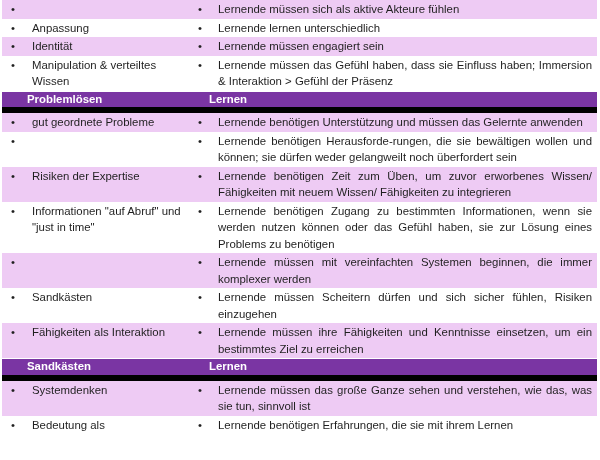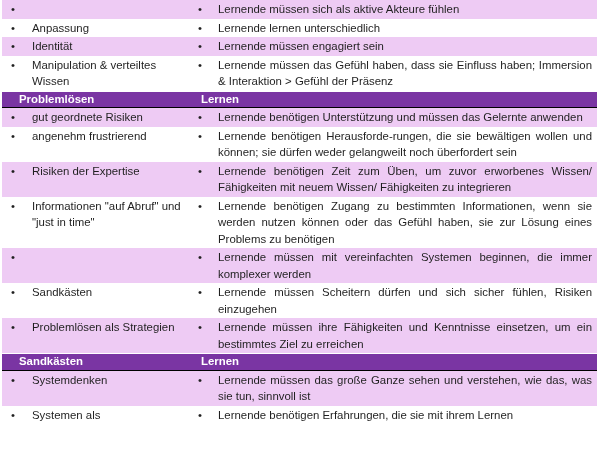--- a/index.html
+++ b/index.html
@@ -16,22 +16,22 @@
   .c1 { flex: 0 0 186px; display: flex; align-items: flex-start; padding: 0 6px 0 9px; }
   .c2 { flex: 1 1 auto; display: flex; align-items: flex-start; padding: 0 5px 0 10px; min-width: 0; }
   .b  { line-height: 16.5px; }
   .c1 .b { flex: 0 0 21px; }
   .c2 .b { flex: 0 0 20px; }
   .t  { display: block; line-height: 16.5px; min-width: 0; flex: 1 1 auto; }
   .c2 .t { text-align: justify; }
   .hdr {
     display: flex; background: var(--header-bg, #7a35a3);
     color: var(--header-text, #ffffff); font-weight: bold;
-    line-height: 13.5px; padding: 1px 8px;
-    border-top: 1px solid #ffffff; border-bottom: 1px solid #000000;
+    line-height: 13.5px; padding: 1px 16px;
+    border-top: 1px solid #ffffff; border-bottom: 6px solid #000000;
   }
   .hdr .h1 { flex: 0 0 186px; padding-left: 9px; }
   .hdr .h2 { flex: 1 1 auto; padding-left: 5px; }
 </style>
 </head>
 <body>
 
 <div id="doc">
 
   <div class="sec">
@@ -77,31 +77,30 @@
   </div>
 
   <div class="hdr">
     <div class="h1">Problemlösen</div>
     <div class="h2">Lernen</div>
   </div>
   <div class="sec">
     <div class="row">
       <div class="c1">
           <span class="b">•</span>
-          <span class="t">gut geordnete Risiken</span>
+          <span class="t">gut geordnete Probleme</span>
         </div>
       <div class="c2">
           <span class="b">•</span>
           <span class="t">Lernende benötigen Unterstützung und müssen das Gelernte anwenden</span>
         </div>
     </div>
     <div class="row">
       <div class="c1">
           <span class="b">•</span>
-          <span class="t">angenehm frustrierend</span>
         </div>
       <div class="c2">
           <span class="b">•</span>
           <span class="t">Lernende benötigen Herausforde-rungen, die sie bewältigen wollen und können; sie dürfen weder gelangweilt noch überfordert sein</span>
         </div>
     </div>
     <div class="row">
       <div class="c1">
           <span class="b">•</span>
           <span class="t">Risiken der Expertise</span>
@@ -136,21 +135,21 @@
           <span class="t">Sandkästen</span>
         </div>
       <div class="c2">
           <span class="b">•</span>
           <span class="t">Lernende müssen Scheitern dürfen und sich sicher fühlen, Risiken einzugehen</span>
         </div>
     </div>
     <div class="row">
       <div class="c1">
           <span class="b">•</span>
-          <span class="t">Problemlösen als Strategien</span>
+          <span class="t">Fähigkeiten als Interaktion</span>
         </div>
       <div class="c2">
           <span class="b">•</span>
           <span class="t">Lernende müssen ihre Fähigkeiten und Kenntnisse einsetzen, um ein bestimmtes Ziel zu erreichen</span>
         </div>
     </div>
   </div>
 
   <div class="hdr">
     <div class="h1">Sandkästen</div>
@@ -163,21 +162,21 @@
           <span class="t">Systemdenken</span>
         </div>
       <div class="c2">
           <span class="b">•</span>
           <span class="t">Lernende müssen das große Ganze sehen und verstehen, wie das, was sie tun, sinnvoll ist</span>
         </div>
     </div>
     <div class="row">
       <div class="c1">
           <span class="b">•</span>
-          <span class="t">Systemen als</span>
+          <span class="t">Bedeutung als</span>
         </div>
       <div class="c2">
           <span class="b">•</span>
           <span class="t">Lernende benötigen Erfahrungen, die sie mit ihrem Lernen</span>
         </div>
     </div>
   </div>
 
 </div>
 

